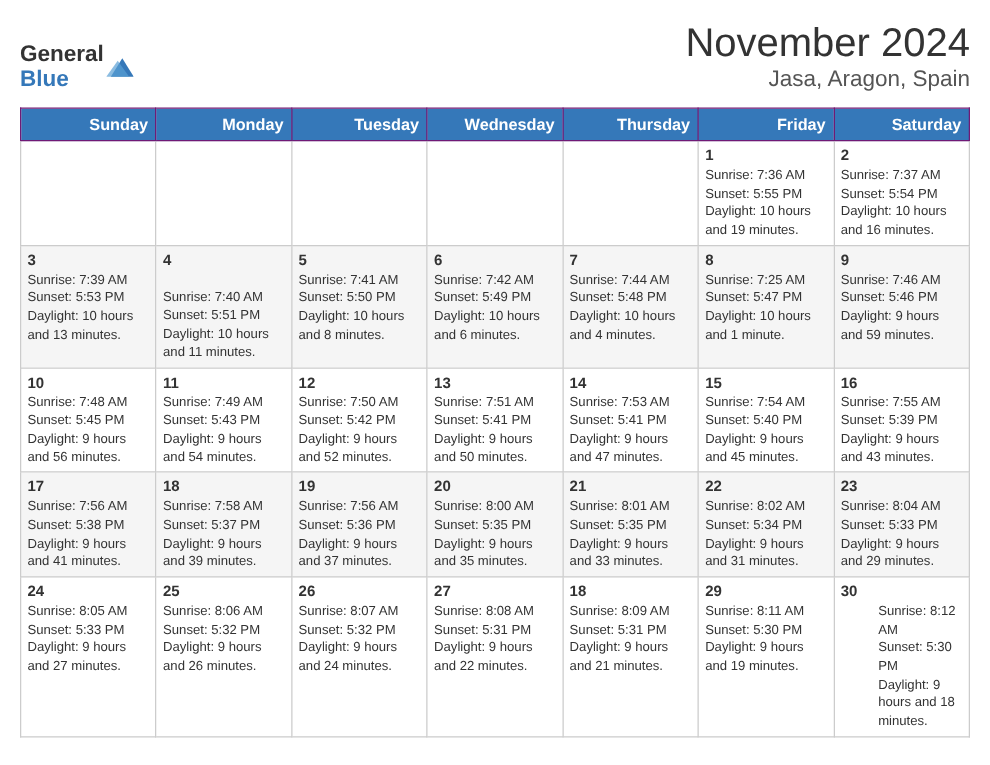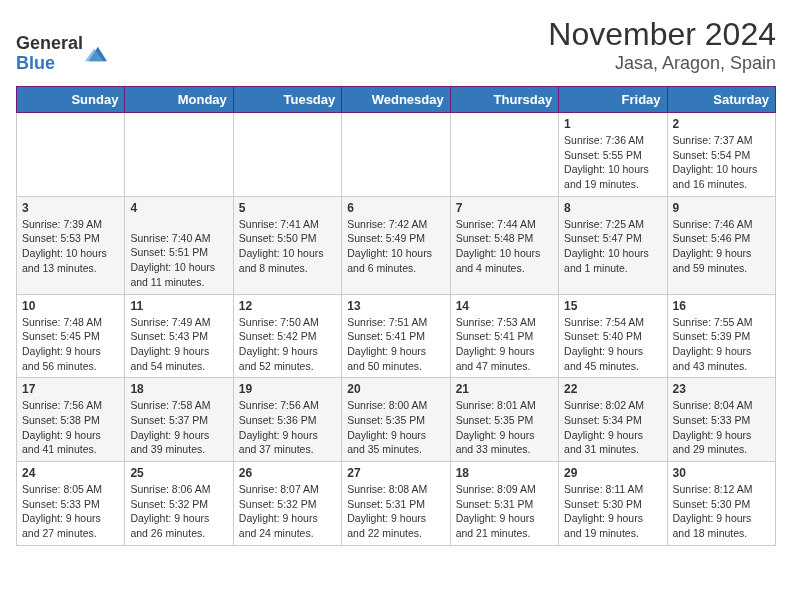--- a/index.html
+++ b/index.html
@@ -298,19 +298,19 @@
 Daylight: 9 hours and 21 minutes.</div>
         </td>
         <td>
           <span class="day-num">29</span>
           <div class="day-info" style="white-space: pre-line;">Sunrise: 8:11 AM
 Sunset: 5:30 PM
 Daylight: 9 hours and 19 minutes.</div>
         </td>
         <td>
           <span class="day-num">30</span>
-          <div class="day-info" style="white-space: pre-line;">Sunrise: 8:12 AM
+          <div class="day-info" style="white-space: pre-line; margin-left: 30px;">Sunrise: 8:12 AM
 Sunset: 5:30 PM
 Daylight: 9 hours and 18 minutes.</div>
         </td>
       </tr>
     </tbody>
 </table>
 
 </body></html>

